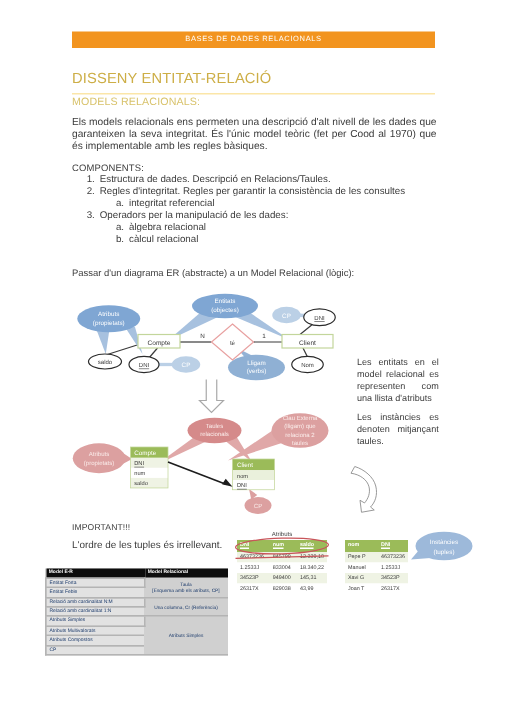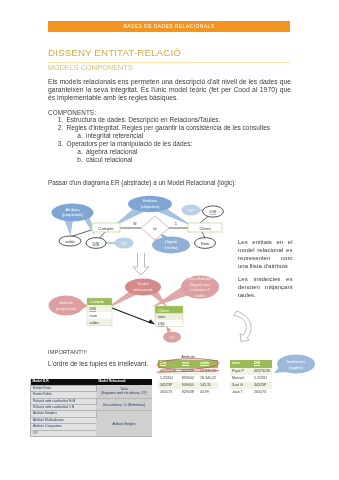--- a/index.html
+++ b/index.html
@@ -55,21 +55,21 @@
 </style>
 </head>
 <body>
 
 <div class="page">
 
   <div class="hdrbar">BASES DE DADES RELACIONALS</div>
 
   <div class="doctitle">DISSENY ENTITAT-RELACIÓ</div>
   <div class="titlerule"></div>
-  <div class="subtitle">MODELS COMPONENTS:</div>
+  <div class="subtitle">MODELS RELACIONALS:</div>
 
   <div class="para">Els models relacionals ens permeten una descripció d'alt nivell de les dades que garanteixen la seva integritat. És l'únic model teòric (fet per Cood al 1970) que és implementable amb les regles bàsiques.</div>
 
   <div class="comp">COMPONENTS:</div>
   <ol class="lvl1">
     <li><span>Estructura de dades. Descripció en Relacions/Taules.</span></li>
     <li><span>Regles d'integritat. Regles per garantir la consistència de les consultes</span>
       <ol class="lvl2">
           <li>integritat referencial</li>
         </ol>

